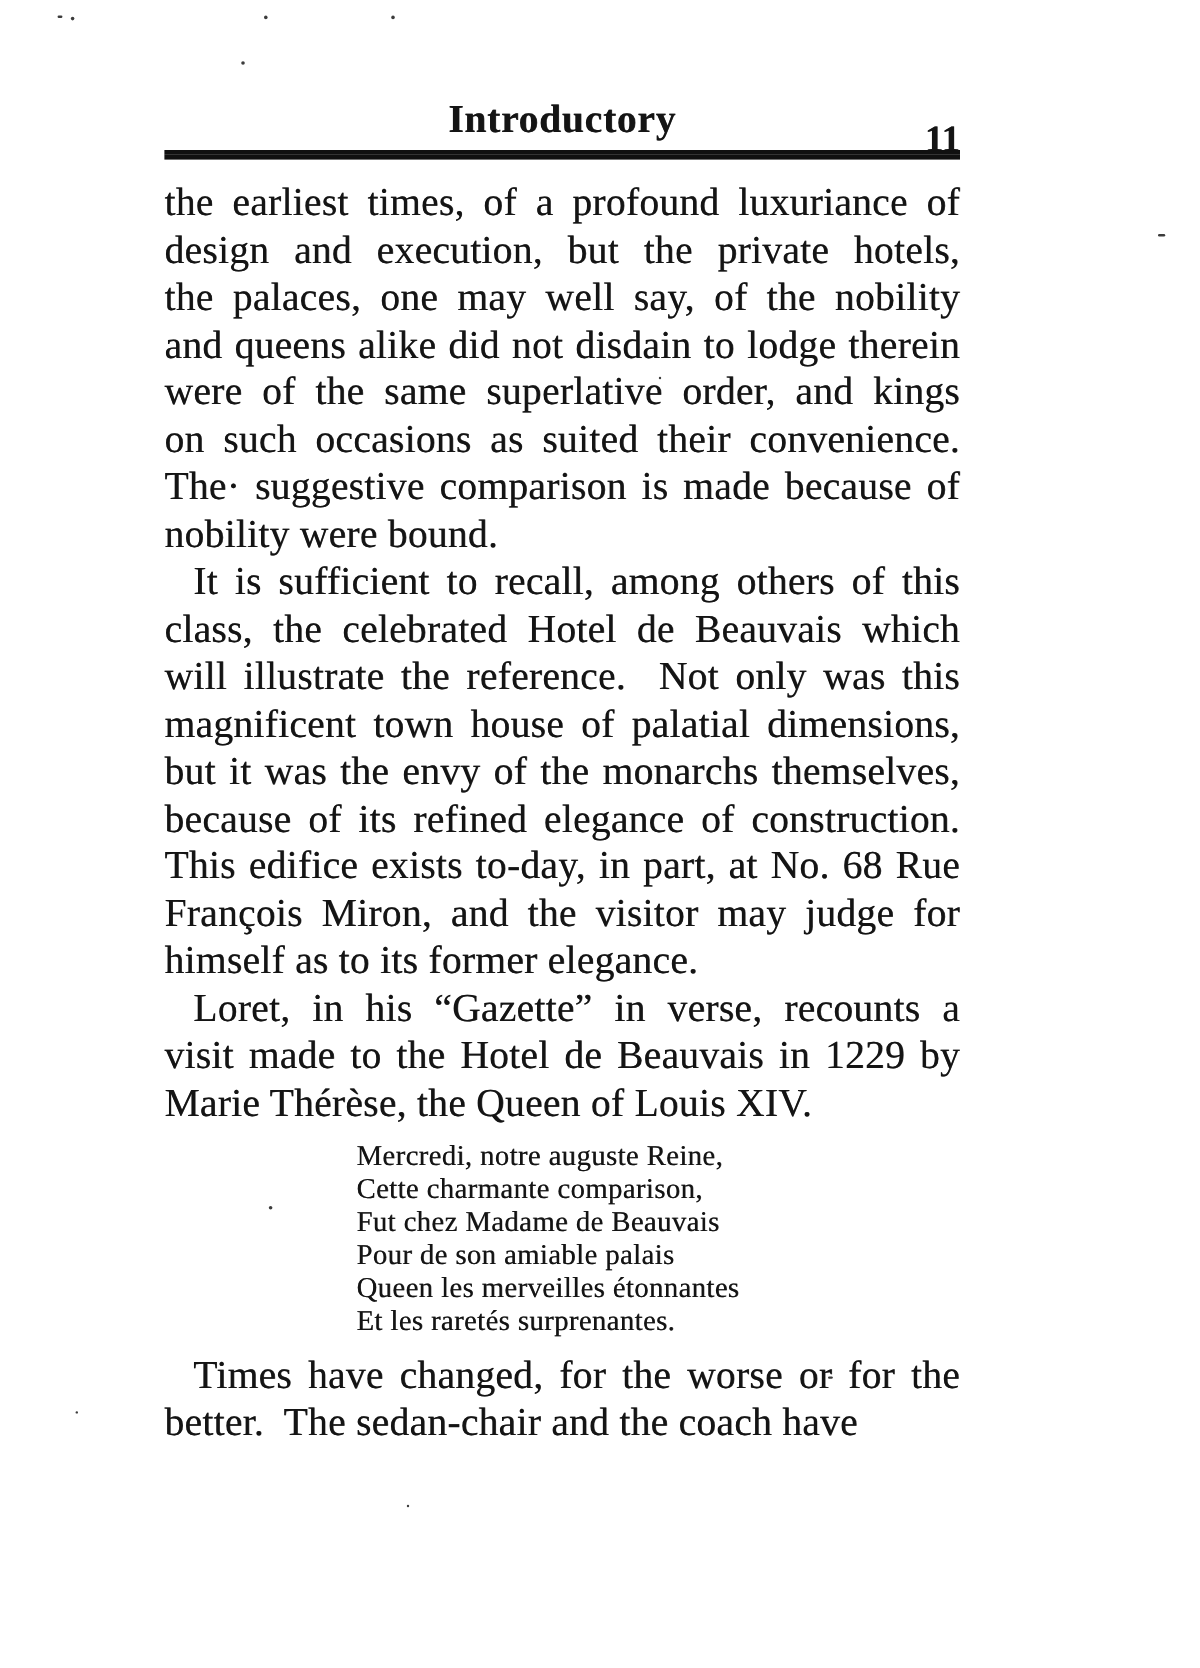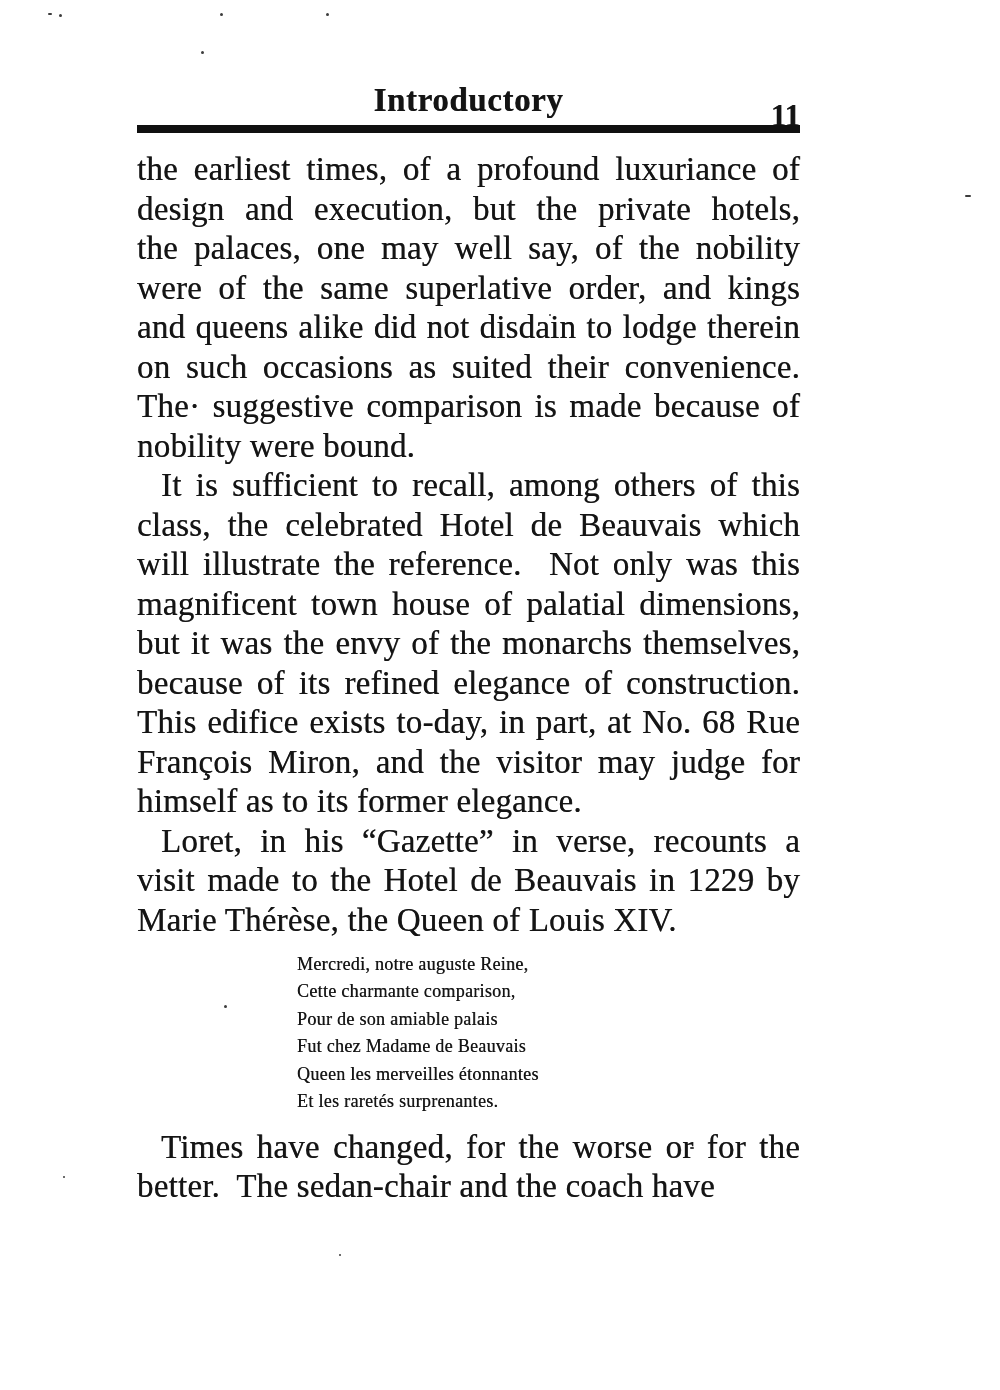--- a/index.html
+++ b/index.html
@@ -38,21 +38,21 @@
   .para{margin:0;}
   .bline{
     line-height:39.5px;
     text-align:justify;
     text-align-last:justify;
   }
   .bline.last{text-align-last:left;}
   .bline.indent{text-indent:24px;}
   .poem{
     margin:10.5px 0 11px 160px;
-    font-size:18px;letter-spacing:.3px;
+    font-size:24px;letter-spacing:.3px;
   }
   .pline{line-height:27.5px;text-align:left;}
   .p4{margin-top:12px;}
   .speck{
     position:absolute;background:#1a1a1a;border-radius:50%;
     width:3px;height:3px;opacity:.85;
   }
   .speck.dash{width:6px;height:2px;border-radius:1px;}
 </style>
 </head>
@@ -66,22 +66,22 @@
   </div>
 
   <div class="double-rule"></div>
 
   <div class="body-text">
 
     <div class="para">
       <div class="bline">the earliest times, of a profound luxuriance of</div>
       <div class="bline">design and execution, but the private hotels,</div>
       <div class="bline">the palaces, one may well say, of the nobility</div>
+      <div class="bline">and queens alike did not disdain to lodge therein</div>
       <div class="bline">were of the same superlative order, and kings</div>
-      <div class="bline">and queens alike did not disdain to lodge therein</div>
       <div class="bline">on such occasions as suited their convenience.</div>
       <div class="bline">The· suggestive comparison is made because of</div>
       <div class="bline last">nobility were bound.</div>
     </div>
 
     <div class="para">
       <div class="bline indent">It is sufficient to recall, among others of this</div>
       <div class="bline">class, the celebrated Hotel de Beauvais which</div>
       <div class="bline">will illustrate the reference.&nbsp; Not only was this</div>
       <div class="bline">magnificent town house of palatial dimensions,</div>
@@ -94,22 +94,22 @@
 
     <div class="para">
       <div class="bline indent">Loret, in his “Gazette” in verse, recounts a</div>
       <div class="bline">visit made to the Hotel de Beauvais in 1229 by</div>
       <div class="bline last">Marie Thérèse, the Queen of Louis XIV.</div>
     </div>
 
     <div class="poem">
       <div class="pline">Mercredi, notre auguste Reine,</div>
       <div class="pline">Cette charmante comparison,</div>
+      <div class="pline">Fut chez Madame de Beauvais</div>
       <div class="pline">Pour de son amiable palais</div>
-      <div class="pline">Fut chez Madame de Beauvais</div>
       <div class="pline">Queen les merveilles étonnantes</div>
       <div class="pline">Et les raretés surprenantes.</div>
     </div>
 
     <div class="para p4">
       <div class="bline indent">Times have changed, for the worse or for the</div>
       <div class="bline last">better.&nbsp; The sedan-chair and the coach have</div>
     </div>
 
   </div>

